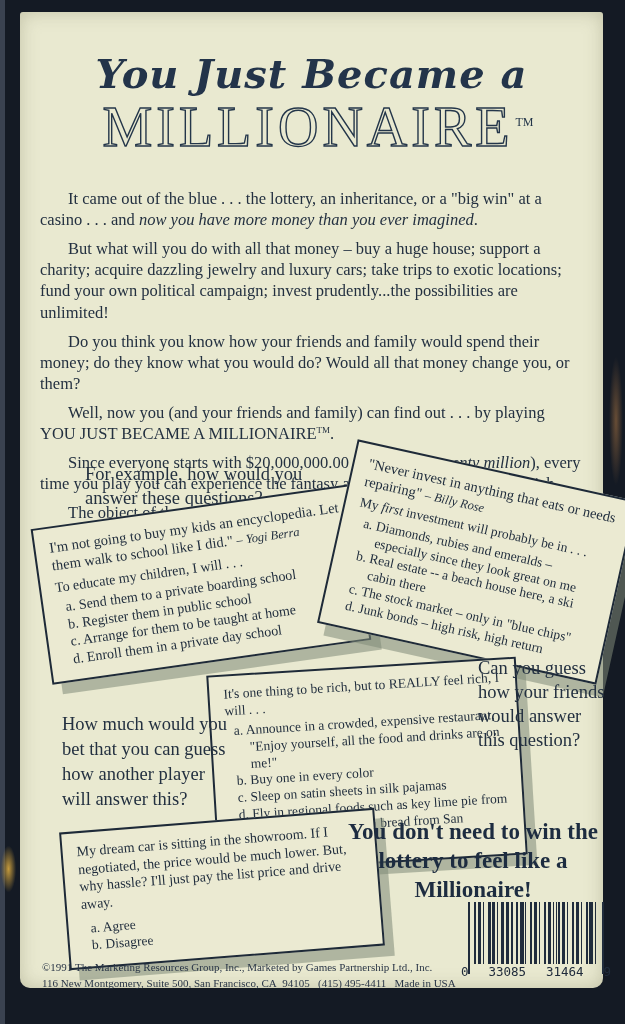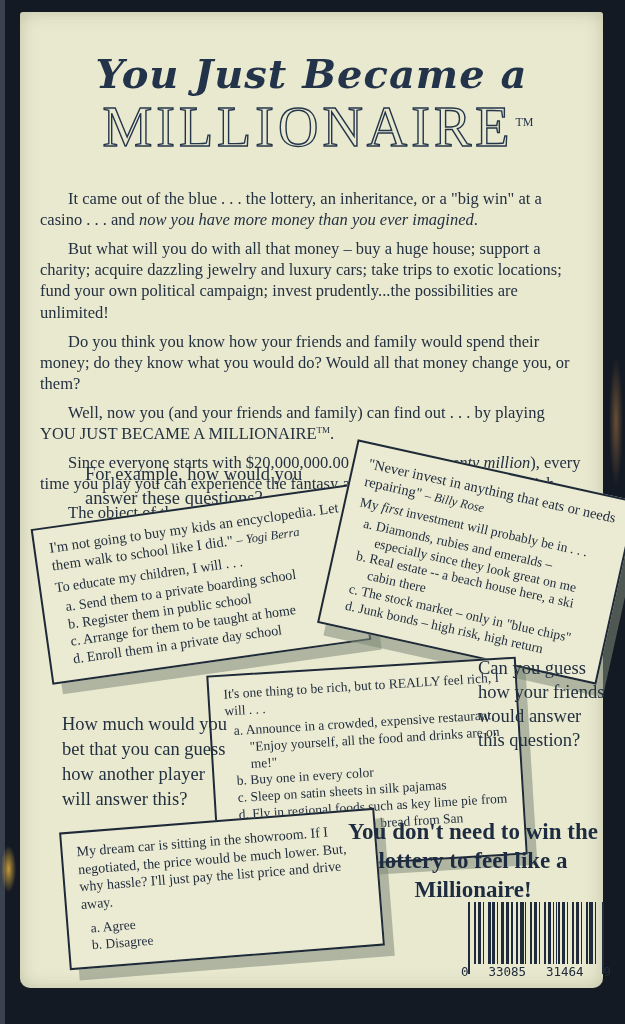--- a/index.html
+++ b/index.html
@@ -161,20 +161,24 @@
     <div class="card card-car">
       <p class="quote">My dream car is sitting in the showroom. If I negotiated, the price would be much lower. But, why hassle? I'll just pay the list price and drive away.</p>
       <ul>
         <li>a. Agree</li>
         <li>b. Disagree</li>
       </ul>
     </div>
 
     <div class="tagline">You don't need to win the lottery to feel like a Millionaire!</div>
 
+    <div class="footer">
+      <div>©1991 The Marketing Resources Group, Inc., Marketed by Games Partnership Ltd., Inc.</div>
+      <div>116 New Montgomery, Suite 500, San Francisco, CA&nbsp;&nbsp;94105&nbsp;&nbsp;&nbsp;(415) 495-4411&nbsp;&nbsp;&nbsp;Made in USA</div>
+    </div>
 
     <div class="barcode">
       <div class="bar-guard bg-l"></div>
       <div class="bars"></div>
       <div class="bar-guard bg-r"></div>
       <div class="digits">
         <span>0</span>
         <span>33085</span>
         <span>31464</span>
         <span>9</span>

